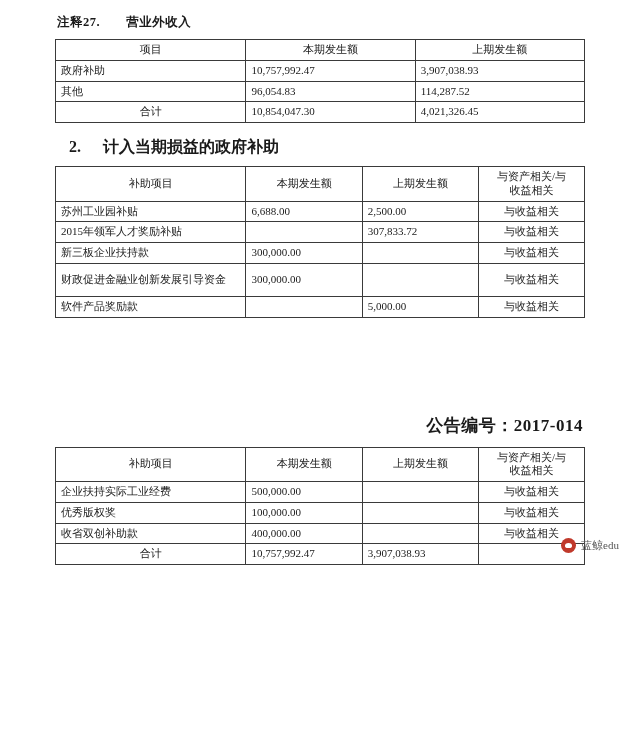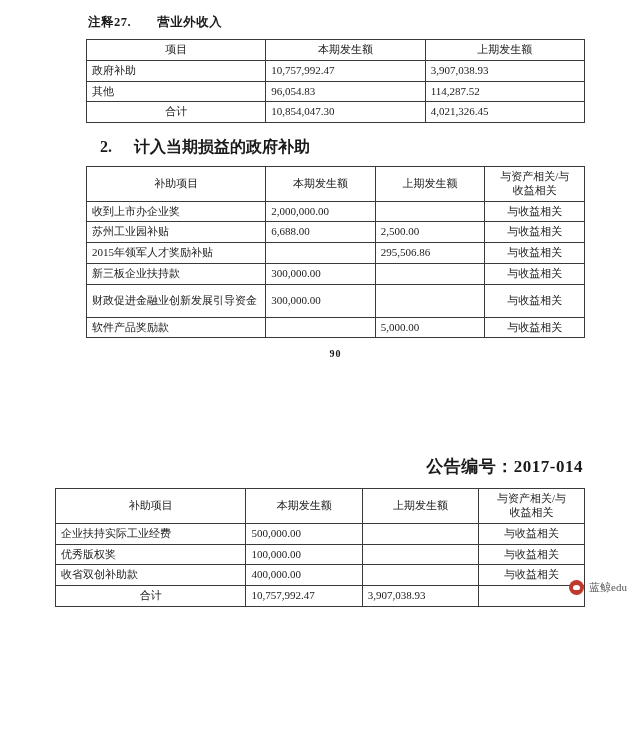--- a/index.html
+++ b/index.html
@@ -14,21 +14,21 @@
     color: #1a1a1a;
     position: relative;
     overflow: hidden;
   }
   .page {
     position: relative;
     width: 640px;
     height: 745px;
   }
   .section-top {
-    padding: 14px 55px 0 86px;
+    padding: 14px 55px 0 55px;
   }
   .note-head {
     font-size: 12.5px;
     font-weight: bold;
     letter-spacing: 0.5px;
     margin: 0 0 8px 2px;
   }
   .note-head .gap {
     display: inline-block;
     width: 26px;
@@ -84,21 +84,21 @@
   }
   .announce {
     text-align: right;
     font-size: 17px;
     font-weight: bold;
     letter-spacing: 0.5px;
     margin: 0 2px 10px 0;
   }
   .wm {
     position: absolute;
-    right: 13px;
+    right: 21px;
     bottom: 12px;
     display: flex;
     align-items: center;
     gap: 5px;
     font-size: 11px;
     color: #555;
   }
   .wm-dot {
     width: 15px;
     height: 15px;
@@ -169,35 +169,29 @@
           <tr>
         <th class="col-item">补助项目</th>
         <th class="col-cur">本期发生额</th>
         <th class="col-prev">上期发生额</th>
         <th class="col-rel two-line">
           <div>与资产相关/与</div>
           <div>收益相关</div>
         </th>
       </tr>
       <tr>
-        <td class="l">收到上市办企业奖</td>
-        <td class="r">2,000,000.00</td>
-        <td class="r"></td>
-        <td class="c">与收益相关</td>
-      </tr>
-      <tr>
         <td class="l">苏州工业园补贴</td>
         <td class="r">6,688.00</td>
         <td class="r">2,500.00</td>
         <td class="c">与收益相关</td>
       </tr>
       <tr>
         <td class="l">2015年领军人才奖励补贴</td>
         <td class="r"></td>
-        <td class="r">295,506.86</td>
+        <td class="r">307,833.72</td>
         <td class="c">与收益相关</td>
       </tr>
       <tr>
         <td class="l">新三板企业扶持款</td>
         <td class="r">300,000.00</td>
         <td class="r"></td>
         <td class="c">与收益相关</td>
       </tr>
       <tr class="tall">
         <td class="l">财政促进金融业创新发展引导资金</td>
@@ -207,21 +201,20 @@
       </tr>
       <tr>
         <td class="l">软件产品奖励款</td>
         <td class="r"></td>
         <td class="r">5,000.00</td>
         <td class="c">与收益相关</td>
       </tr>
     </tbody>
       </table>
 
-    <div class="pageno">90</div>
   </div>
 
   <div class="divider-space"></div>
   <div class="grayband"></div>
   <div style="height:38px"></div>
 
   <div class="section-bottom">
     <div class="announce">公告编号：2017-014</div>
 
     <table class="doc">

